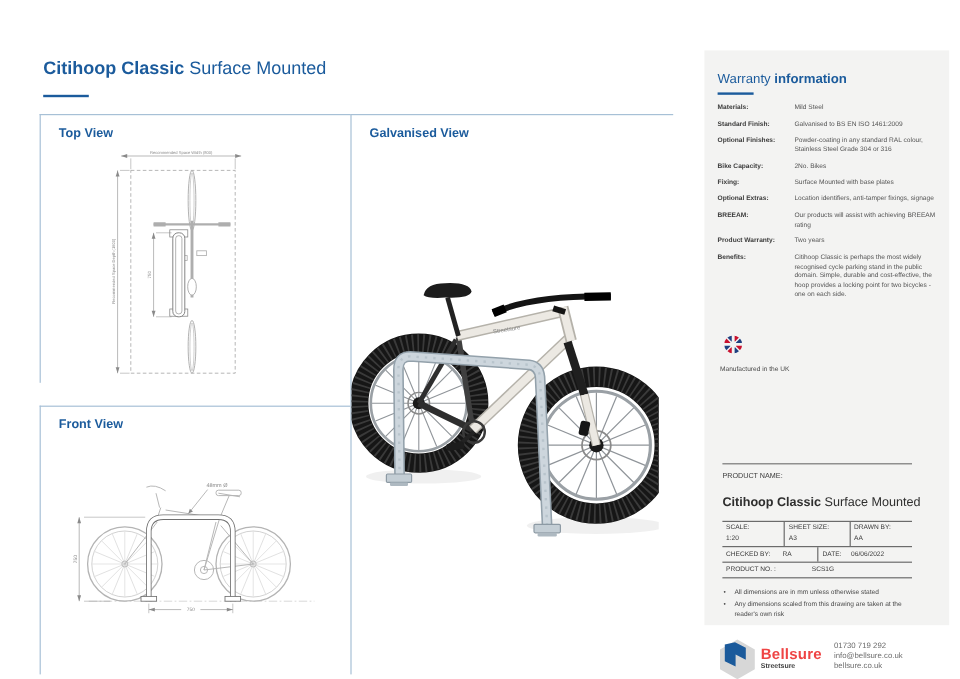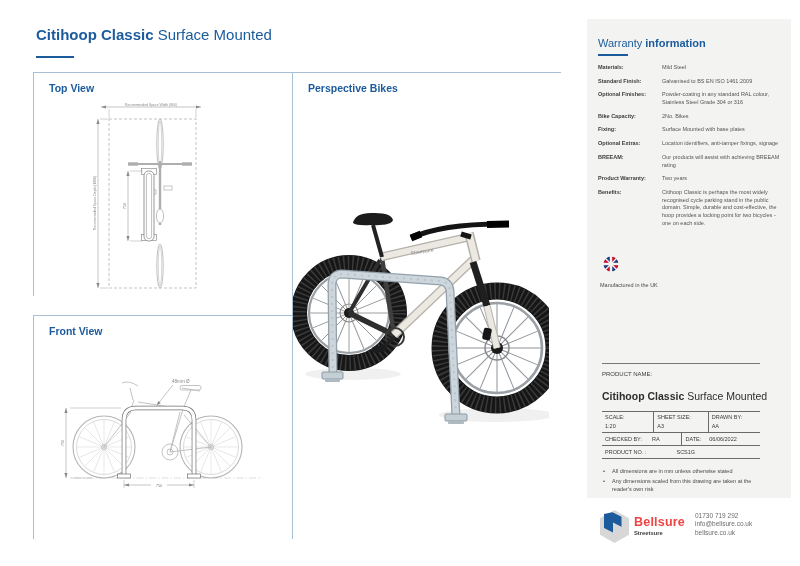--- a/index.html
+++ b/index.html
@@ -1,17 +1,17 @@
 <!DOCTYPE html>
 <html><head>
 <meta charset="utf-8">
 <style>
   html,body{margin:0;padding:0;}
   body{width:800px;height:566px;background:#ffffff;font-family:"Liberation Sans",sans-serif;position:relative;overflow:hidden;}
-  .page{position:absolute;inset:0;background:#fff;}
+  .page{position:absolute;inset:0;background:#fff;margin-top:23px;}
 
   
   .title{position:absolute;left:36px;top:26px;font-size:15px;color:#1b5b9c;white-space:nowrap;}
   .title .b{font-weight:bold;}
   .title-underline{position:absolute;left:36px;top:56px;width:38px;height:2px;background:#1b5b9c;}
 
   
   .panel{position:absolute;border-top:1px solid #a7c0d6;border-left:1px solid #a7c0d6;background:#fff;padding-left:12px;}
   .panel-label{position:absolute;left:15px;top:9px;font-size:10.5px;font-weight:bold;color:#1b5b9c;}
   .panel svg{position:absolute;left:0;top:0;}
@@ -180,21 +180,21 @@
       <line x1="160" y1="164" x2="160" y2="172" stroke="#8a8a8a" stroke-width="0.4"></line>
       <line x1="90" y1="169" x2="160" y2="169" stroke="#8a8a8a" stroke-width="0.5"></line>
       <path d="M90,169 l5,-1.6 v3.2 z" fill="#8a8a8a"></path>
       <path d="M160,169 l-5,-1.6 v3.2 z" fill="#8a8a8a"></path>
       <rect x="117" y="165.5" width="16" height="6" fill="#fff"></rect>
       <text x="125" y="170.5" text-anchor="middle" font-size="4">750</text>
     </svg>
   </div>
 
   <div class="panel" style="left:292px;top:72px;width:256px;height:466px;">
-    <div class="panel-label">Perspective Bikes</div>
+    <div class="panel-label">Galvanised View</div>
     <svg width="256" height="466" viewBox="0 0 256 466">
 
       <ellipse cx="60" cy="301" rx="48" ry="6" fill="rgba(0,0,0,0.06)"></ellipse>
       <ellipse cx="204" cy="342" rx="58" ry="7" fill="rgba(0,0,0,0.06)"></ellipse>
 
       <circle cx="56" cy="240" r="50" fill="none" stroke="#161616" stroke-width="16"></circle>
       <circle cx="56" cy="240" r="50" fill="none" stroke="#3a3a3a" stroke-width="15" stroke-dasharray="1.5 3"></circle>
       <circle cx="56" cy="240" r="40" fill="none" stroke="#9aa0a5" stroke-width="2.2"></circle>
       <g stroke="#8f9499" stroke-width="0.9">
         <line x1="56" y1="201" x2="56" y2="279" transform="rotate(0 56 240)"></line>

